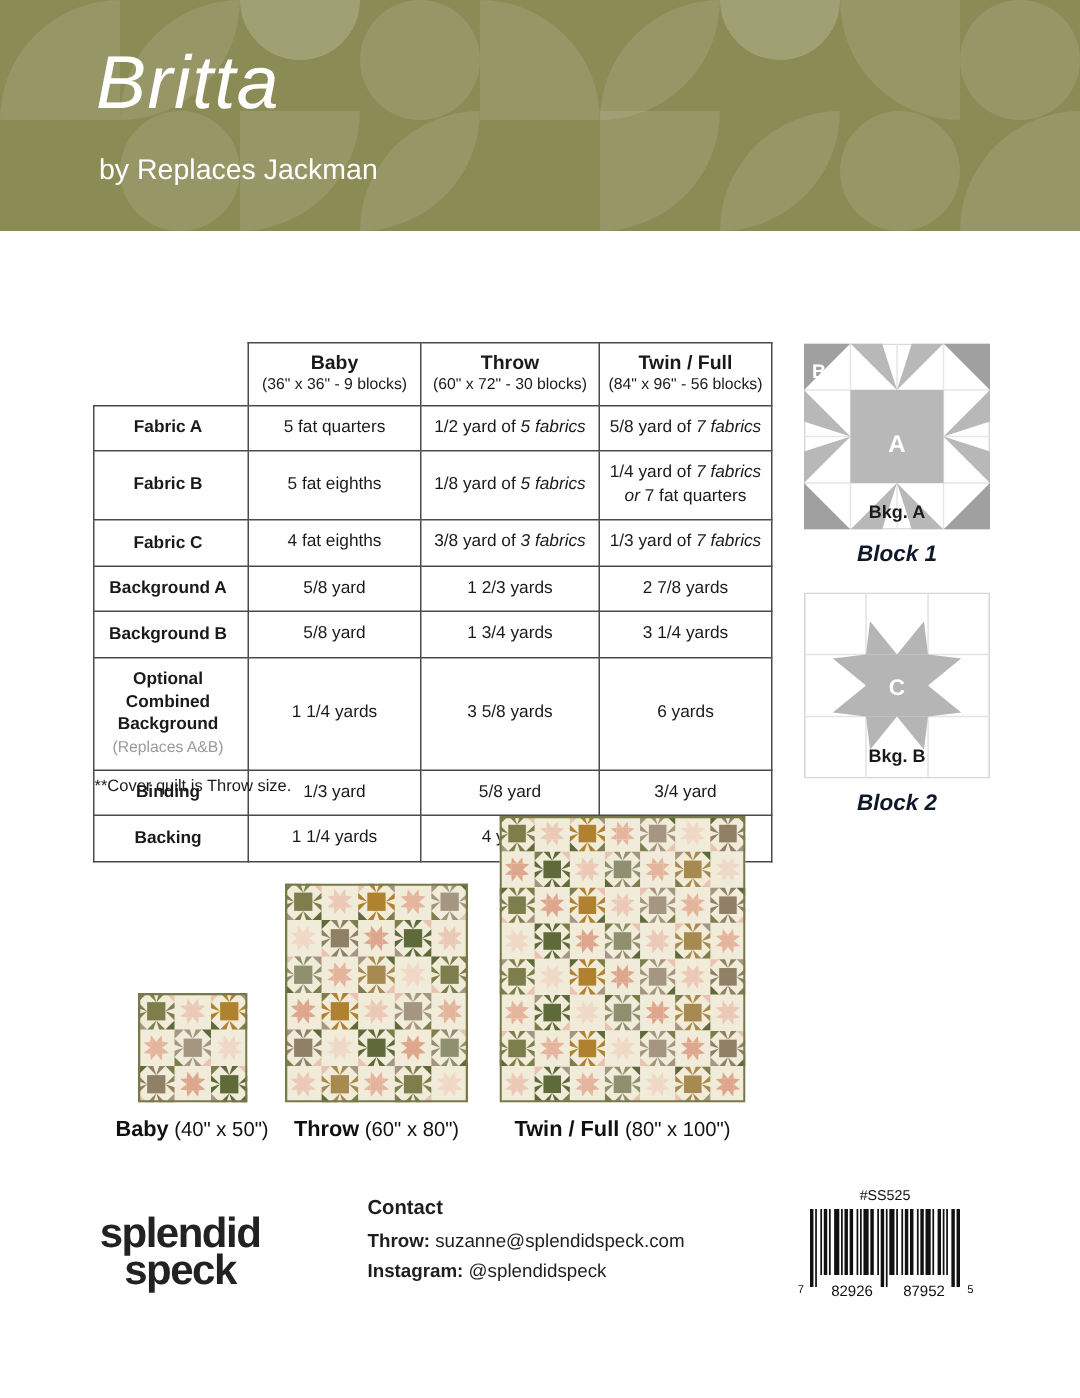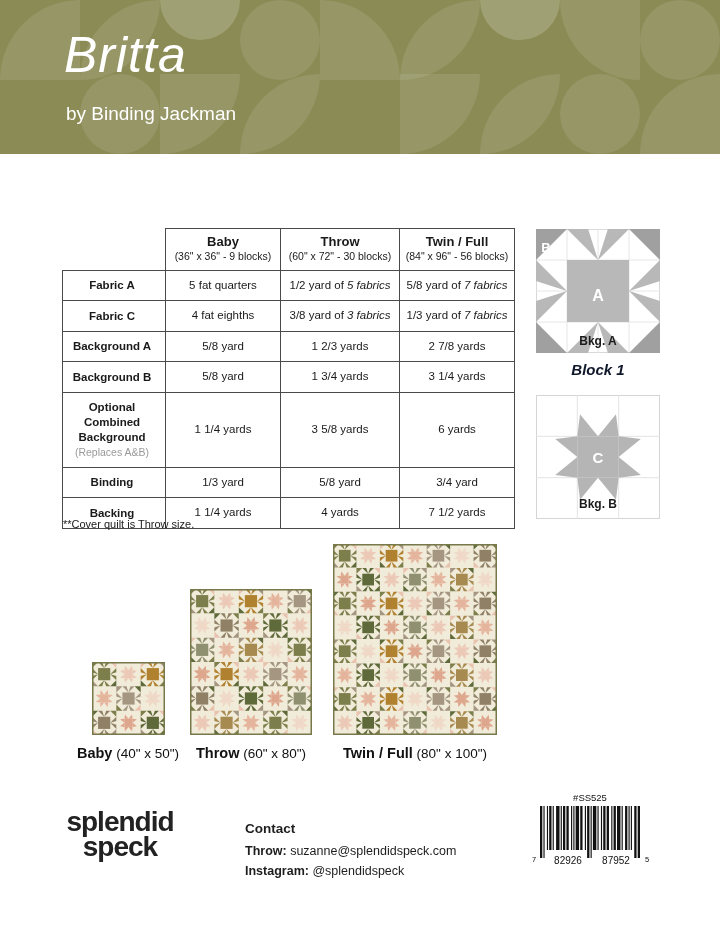--- a/index.html
+++ b/index.html
@@ -44,21 +44,21 @@
   #quilt-baby{left:92px;top:662px;}
   #quilt-throw{left:190px;top:589px;}
   #quilt-twin{left:333px;top:544px;}
   .quilt-caption{position:absolute;top:745px;text-align:center;font-size:13.5px;color:#111;white-space:nowrap;}
   #cap-baby{left:28px;width:200px;} #cap-throw{left:151px;width:200px;} #cap-twin{left:303px;width:224px;}
   .quilt-caption b{font-size:14.5px;}
 
   
   .logo{position:absolute;left:56px;top:810px;width:128px;text-align:center;color:#222;
         font-weight:700;font-size:28px;line-height:0.88;letter-spacing:-1px;}
-  .contact{position:absolute;left:245px;top:795px;font-size:12.5px;line-height:20px;margin-top:24px;}
+  .contact{position:absolute;left:245px;top:795px;font-size:12.5px;line-height:20px;}
   .contact .hd{font-weight:bold;font-size:13.5px;margin-bottom:2px;}
   .contact b{font-weight:bold;}
   .sku{position:absolute;left:528px;top:792px;width:124px;text-align:center;font-size:9.5px;color:#111;}
   .barcode{position:absolute;left:528px;top:804px;}
 </style>
 </head>
 <body>
 
 <div class="page">
 
@@ -79,21 +79,21 @@
         <circle cx="120" cy="114" r="40" fill="rgba(255,255,255,0.10)"></circle>
         <path d="M 160,74 L 240,74 A 80,80 0 0 1 160,154 Z" fill="rgba(255,255,255,0.10)"></path>
         <path d="M 240,154 A 80,80 0 0 1 320,74 A 80,80 0 0 1 240,154 Z" fill="rgba(255,255,255,0.10)"></path>
         <path d="M 320,154 A 40,40 0 0 0 400,154 Z" fill="rgba(255,255,255,0.10)"></path>
         <path d="M 400,74 L 480,74 A 80,80 0 0 1 400,154 Z" fill="rgba(255,255,255,0.10)"></path>
         <path d="M 480,154 A 80,80 0 0 1 560,74 A 80,80 0 0 1 480,154 Z" fill="rgba(255,255,255,0.10)"></path>
         <circle cx="600" cy="114" r="40" fill="rgba(255,255,255,0.10)"></circle>
         <path d="M 720,154 L 640,154 A 80,80 0 0 1 720,74 Z" fill="rgba(255,255,255,0.10)"></path>
       </svg>
     <h1 class="banner-title">Britta</h1>
-    <div class="banner-author">by Binding Jackman</div>
+    <div class="banner-author">by Replaces Jackman</div>
   </header>
 
 
   <div class="tbl-wrap">
     <table class="fab" id="fab-table">
         <colgroup>
           <col style="width: 103px;">
           <col style="width: 115px;">
           <col style="width: 119px;">
           <col style="width: 115px;">
@@ -114,20 +114,26 @@
               <div class="col-sub">(84" x 96" - 56 blocks)</div>
             </th>
           </tr>
         </thead>
         <tbody>
           <tr>
             <th class="rl">Fabric A</th>
             <td>5 fat quarters</td>
             <td>1/2 yard of <i>5 fabrics</i></td>
             <td>5/8 yard of <i>7 fabrics</i></td>
+          </tr>
+          <tr>
+            <th class="rl">Fabric B</th>
+            <td>5 fat eighths</td>
+            <td>1/8 yard of <i>5 fabrics</i></td>
+            <td>1/4 yard of <i>7 fabrics</i><br><i>or</i> 7 fat quarters</td>
           </tr>
           <tr>
             <th class="rl">Fabric C</th>
             <td>4 fat eighths</td>
             <td>3/8 yard of <i>3 fabrics</i></td>
             <td>1/3 yard of <i>7 fabrics</i></td>
           </tr>
           <tr>
             <th class="rl">Background A</th>
             <td>5/8 yard</td>
@@ -200,20 +206,21 @@
         <polygon points="62,41.333333333333336 82.66666666666667,41.333333333333336 79.98,19.22" fill="#b5b5b5"></polygon>
         <polygon points="82.66666666666667,41.333333333333336 82.66666666666667,62 104.78,44.019999999999996" fill="#b5b5b5"></polygon>
         <polygon points="82.66666666666667,62 82.66666666666667,82.66666666666667 104.78,79.98" fill="#b5b5b5"></polygon>
         <polygon points="82.66666666666667,82.66666666666667 62,82.66666666666667 79.98,104.78" fill="#b5b5b5"></polygon>
         <polygon points="62,82.66666666666667 41.333333333333336,82.66666666666667 44.019999999999996,104.78" fill="#b5b5b5"></polygon>
         <polygon points="41.333333333333336,82.66666666666667 41.333333333333336,62 19.22,79.98" fill="#b5b5b5"></polygon>
         <polygon points="41.333333333333336,62 41.333333333333336,41.333333333333336 19.22,44.019999999999996" fill="#b5b5b5"></polygon>
         <text x="62" y="68" fill="#fff" font-size="15" font-weight="bold" text-anchor="middle" font-family="&quot;Liberation Sans&quot;,sans-serif">C</text>
         <text x="62" y="113" fill="#1a1a1a" font-size="12" font-weight="bold" text-anchor="middle" font-family="&quot;Liberation Sans&quot;,sans-serif">Bkg. B</text>
       </svg></div>
+  <div class="block-caption" id="cap-block2">Block 2</div>
 
   <div class="quilt" id="quilt-baby"><svg width="73" height="73" viewBox="0 0 73 73">
         <rect x="0" y="0" width="73" height="73" fill="#f1ebd9"></rect>
         <polygon points="0,0 6.083333333333333,0 0,6.083333333333333" fill="#7c7f4c"></polygon>
         <polygon points="18.25,0 24.333333333333332,0 24.333333333333332,6.083333333333333" fill="#e8c4b0"></polygon>
         <polygon points="0,18.25 6.083333333333333,24.333333333333332 0,24.333333333333332" fill="#a49681"></polygon>
         <polygon points="24.333333333333332,18.25 24.333333333333332,24.333333333333332 18.25,24.333333333333332" fill="#5e6a3a"></polygon>
         <rect x="6.083333333333333" y="6.083333333333333" width="12.166666666666666" height="12.166666666666666" fill="#7c7f4c"></rect>
         <polygon points="6.083333333333333,0 10.219999999999999,0 12.166666666666666,6.083333333333333" fill="#7c7f4c"></polygon>
         <polygon points="14.113333333333332,0 18.25,0 12.166666666666666,6.083333333333333" fill="#7c7f4c"></polygon>

